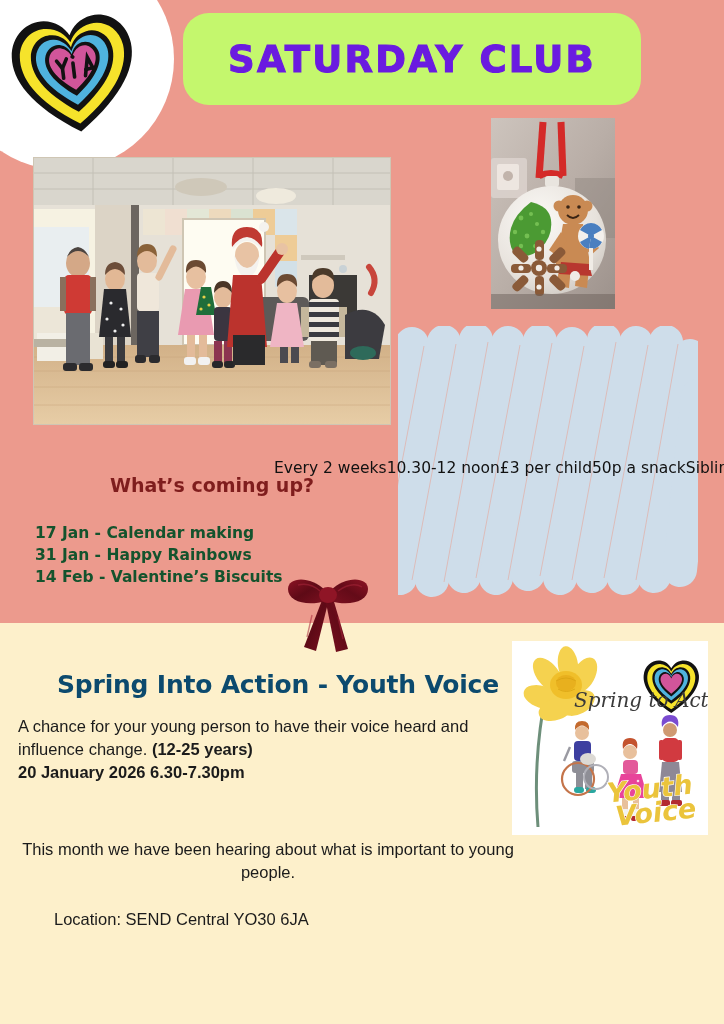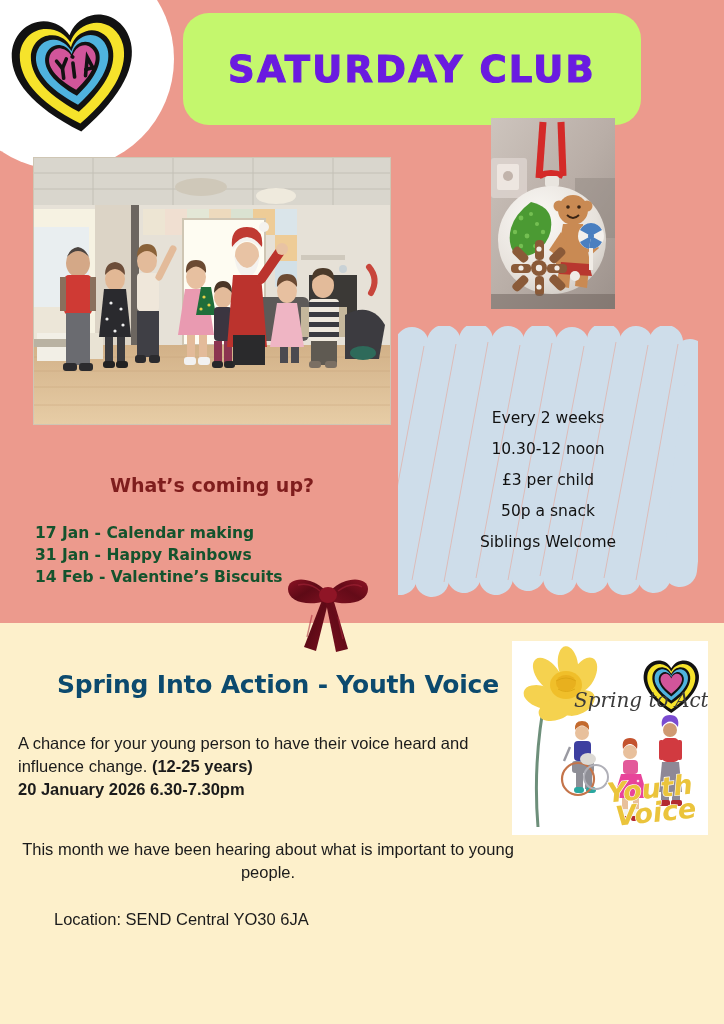--- a/index.html
+++ b/index.html
@@ -30,21 +30,21 @@
     position:absolute;left:-48px;top:-52px;
     width:222px;height:222px;border-radius:50%;
     background:#ffffff;
   }
   .logo-heart{
     position:absolute;left:6px;top:6px;width:136px;height:132px;
   }
   
   .banner{
     position:absolute;left:183px;top:13px;
-    width:458px;height:112px;
+    width:458px;height:92px;
     background:#c4f76d;
     border-radius:26px;
     display:flex;align-items:center;justify-content:center;
   }
   .banner-title{
     font-family:"DejaVu Sans", sans-serif;
     font-weight:700;
     font-size:37px;
     letter-spacing:2.2px;
     color:#6a1be0;
@@ -65,22 +65,22 @@
     overflow:hidden;
     background:#bfb3ad;
   }
   
   .info-box{
     position:absolute;left:398px;top:326px;
     width:300px;height:282px;
   }
   .info-box svg{position:absolute;left:0;top:0;}
   .info-text{
-    position:absolute;left:0;top:12px;width:300px;height:282px;
-    display:flex;flex-direction:column;
+    position:absolute;left:0;top:0;width:300px;height:282px;
+    display:flex;flex-direction:row;
     align-items:center;justify-content:center;
     gap:0px;
     padding-top:2px;
     box-sizing:border-box;
   }
   .info-line{
     font-family:"DejaVu Sans", sans-serif;
     font-size:15.5px;
     color:#111111;
     line-height:31px;
@@ -120,21 +120,21 @@
     white-space:nowrap;
     letter-spacing:-0.2px;
   }
   .body-block{
     position:absolute;left:18px;
     font-family:"Liberation Sans", sans-serif;
     font-size:16.5px;
     color:#1b1b1b;
     line-height:23px;
   }
-  .b1{top:732px;width:492px;}
+  .b1{top:715px;width:492px;}
   .b2{top:838px;width:500px;text-align:center;}
   .b3{top:908px;width:500px;margin-left:36px;}
   .bold{font-weight:700;}
   
   .yv-card{
     position:absolute;left:512px;top:641px;
     width:196px;height:194px;
     background:#ffffff;
     overflow:hidden;
   }

